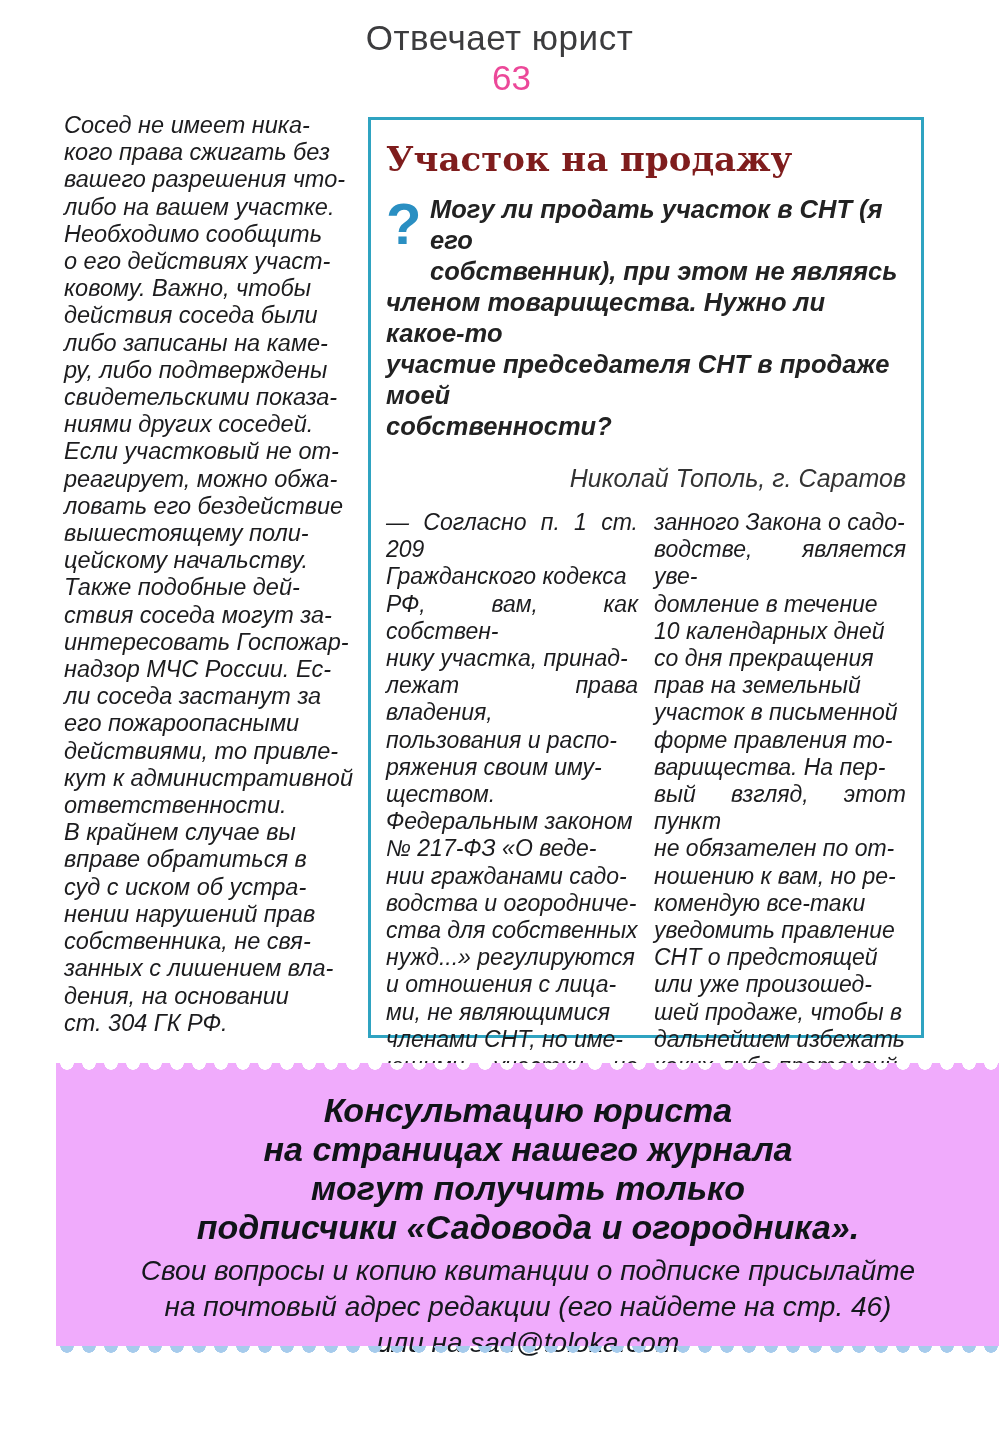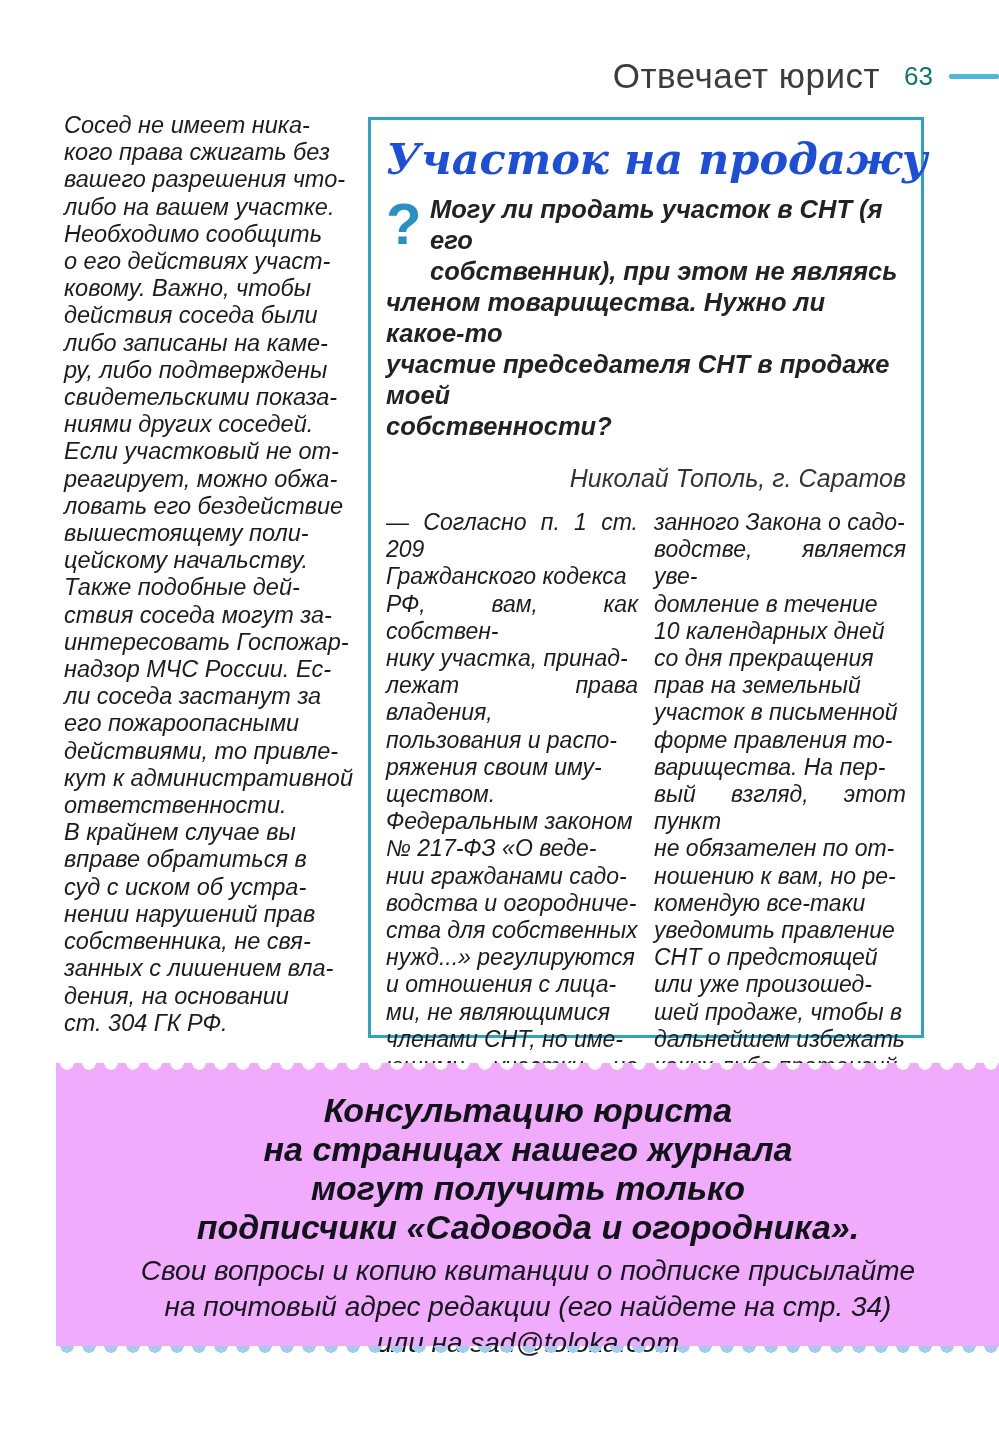--- a/index.html
+++ b/index.html
@@ -7,27 +7,27 @@
     position:relative;
     width:999px;height:1454px;
     background:#ffffff;
     font-family:"Liberation Sans", sans-serif;
     color:#1d1d1f;
     overflow:hidden;
   }
   
   .header{
     position:absolute;top:54px;left:0;right:0;height:44px;
-    display:flex;align-items:center;justify-content:flex-end;
+    display:flex;align-items:center;justify-content:flex-end;flex-direction:column;
   }
   .header .section-title{
     font-size:35px;color:#3c3c3e;letter-spacing:.5px;
   }
   .header .page-number{
-    font-size:26px;color:#0f766e;margin-left:24px;
+    font-size:35px;color:#ec4899;margin-left:24px;
   }
   .header .rule{
     width:50px;height:5px;background:#4cb9da;border-radius:2px;
     margin-left:16px;
   }
   
   .coltext{
     white-space:pre-line;
     text-align:justify;
     text-align-last:left;
@@ -42,23 +42,23 @@
   .qa-box{
     position:absolute;left:368px;top:117px;width:556px;height:921px;
     background:#ffffff;
     border:3px solid #2fa3c1;
     box-sizing:border-box;
   }
   .qa-inner{position:absolute;left:15px;right:15px;top:0;bottom:0;}
   .qa-title{
     margin-top:14px;
     font-family:"DejaVu Serif", serif;
-    font-style:italic;font-weight:bold;
-    font-size:43px;line-height:50px;
-    color:#1d4ed8;
+    font-weight:bold;
+    font-size:34px;line-height:50px;
+    color:#7f1d1d;
     white-space:nowrap;
     letter-spacing:0px;
   }
   .question{
     margin-top:10px;
     font-size:25.5px;line-height:31px;
     font-weight:bold;font-style:italic;color:#222;
   }
   .qmark{
     float:left;
@@ -226,18 +226,18 @@
     </div>
   </div>
 
   <div class="stamp">
     <div class="perf-top"></div>
     <div class="headline">Консультацию юриста
 на страницах нашего журнала
 могут получить только
 подписчики «Садовода и огородника».</div>
     <div class="details">Свои вопросы и копию квитанции о подписке присылайте
-на почтовый адрес редакции (его найдете на стр. 34)
+на почтовый адрес редакции (его найдете на стр. 46)
 или на sad@toloka.com</div>
     <div class="perf-bottom"></div>
   </div>
 
 </div>
 
 </body></html>

